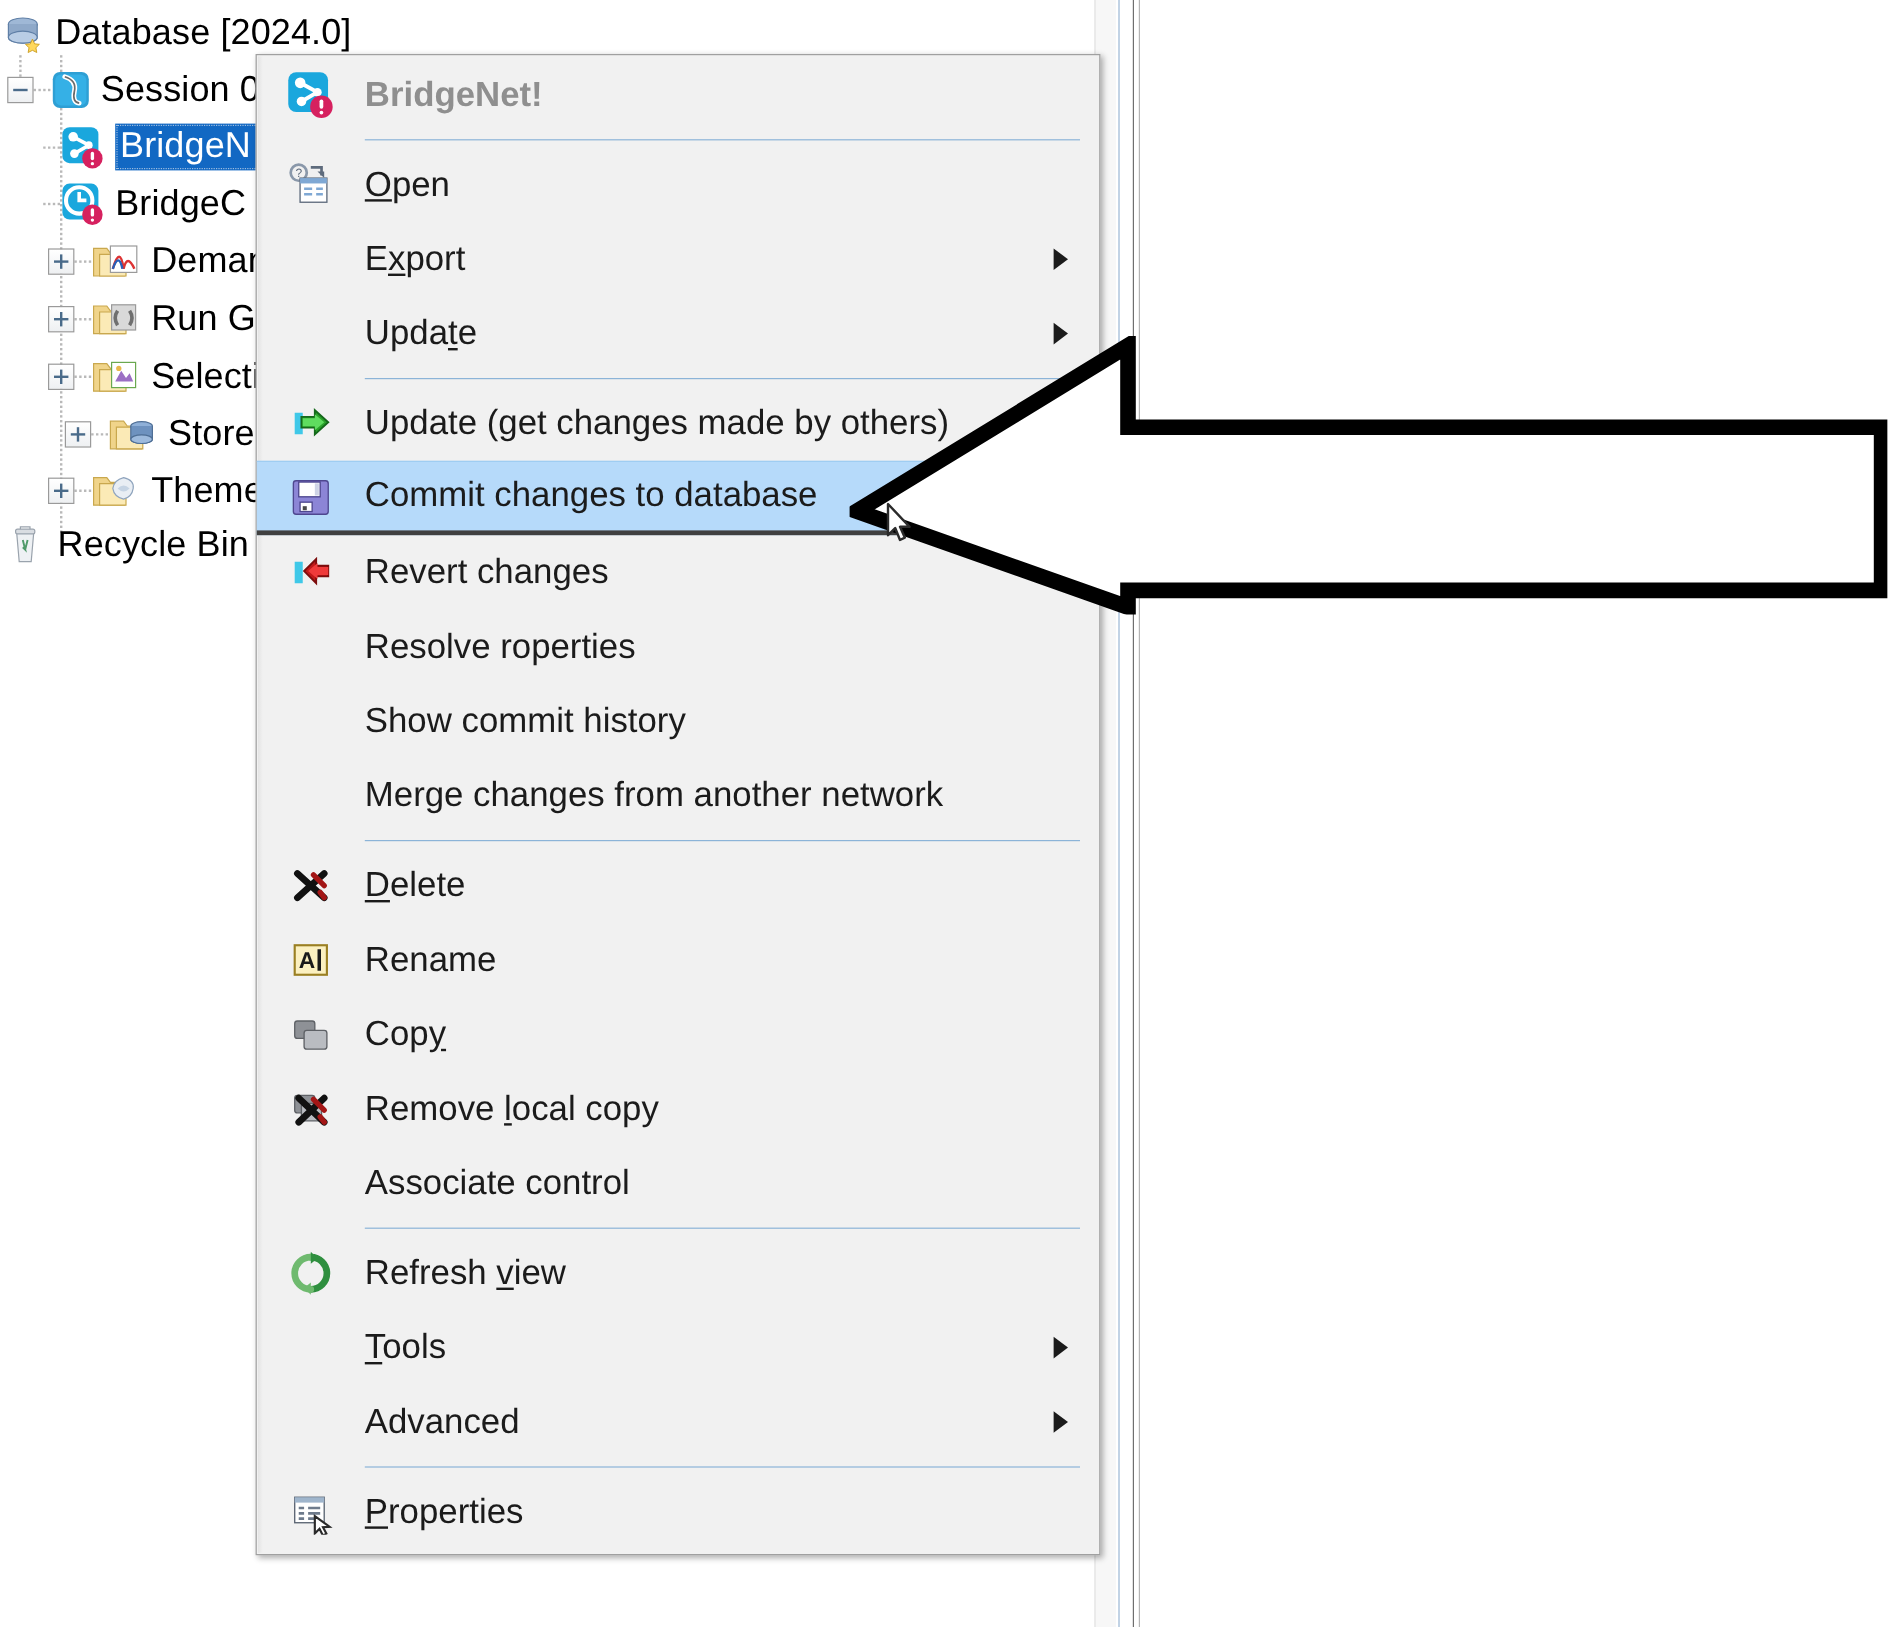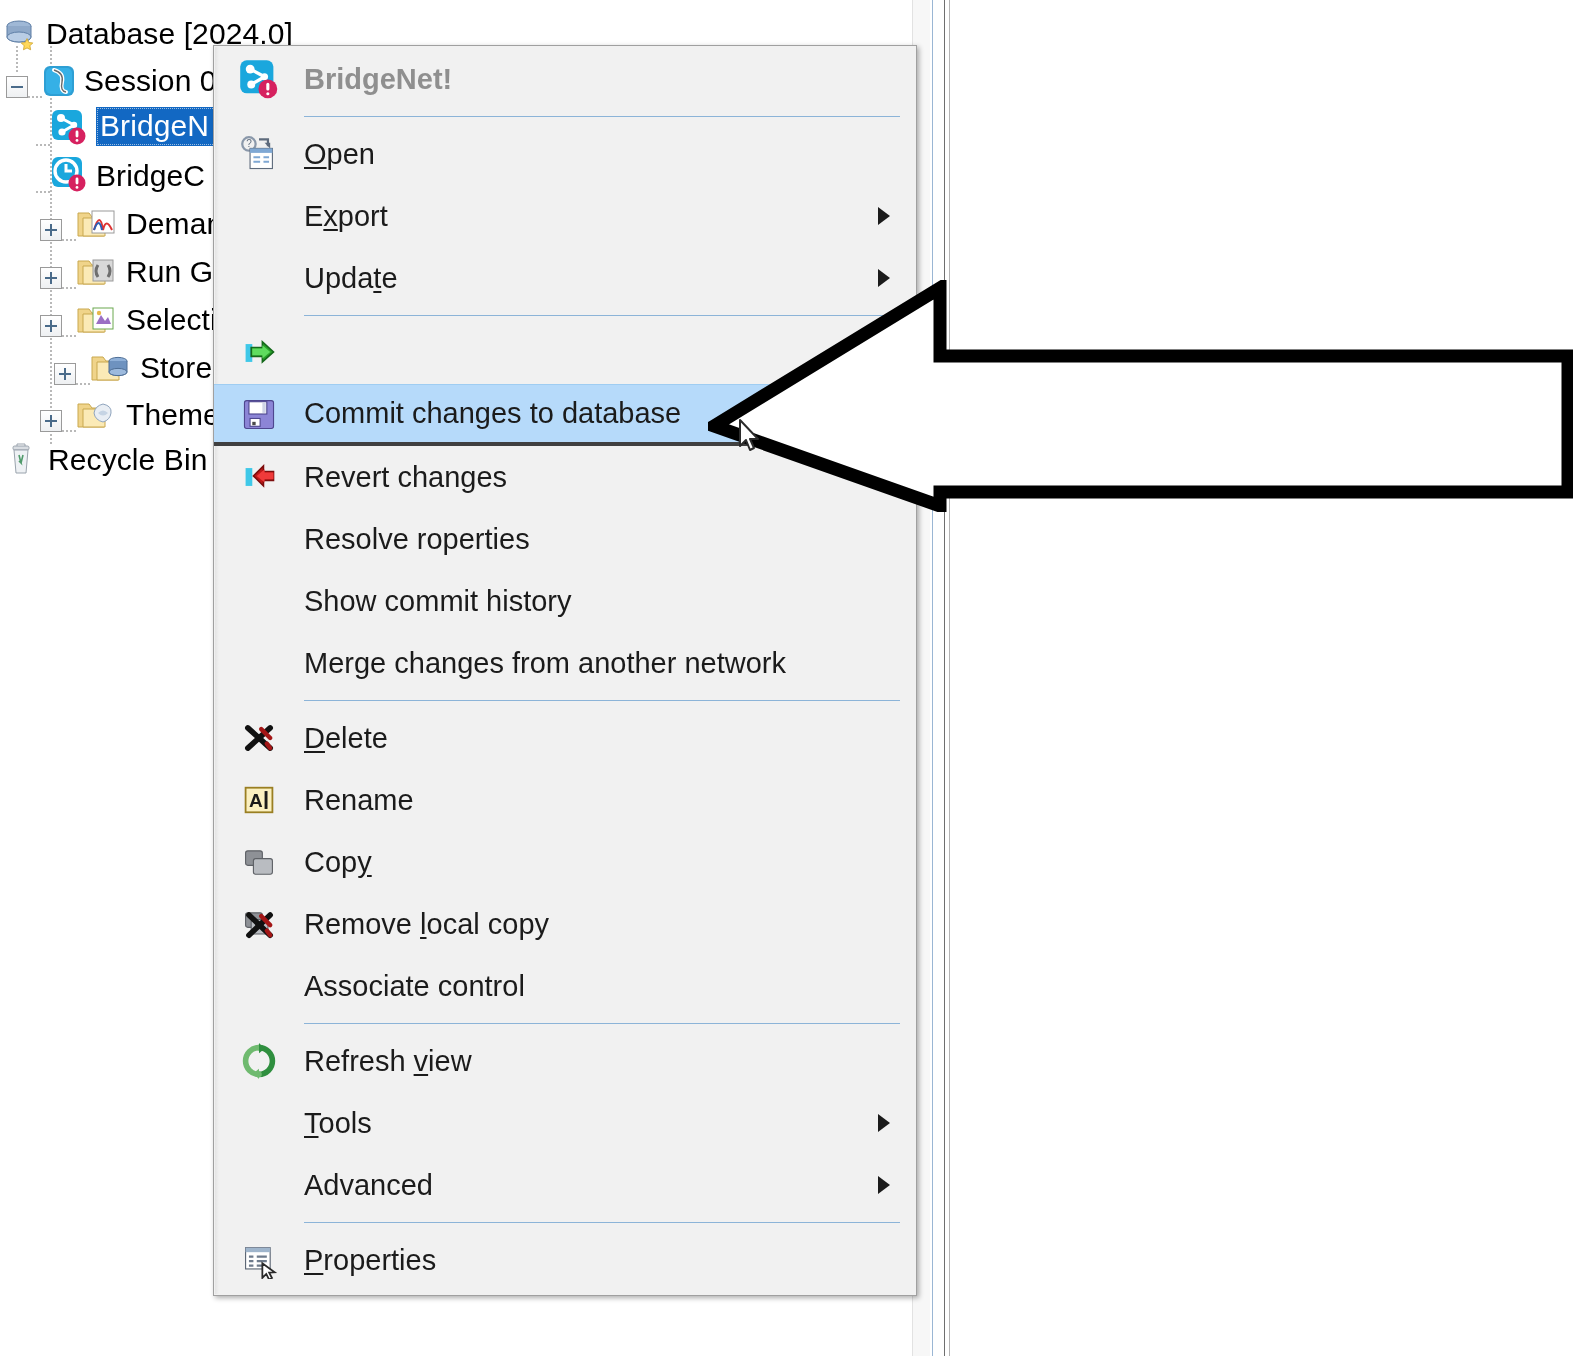--- a/index.html
+++ b/index.html
@@ -20,21 +20,21 @@
     position: absolute;
     left: 0; top: 0;
     width: 930px; height: 1356px;
     background: #ffffff;
   }
   .tree-row {
     position: absolute;
     left: 0;
     height: 47px;
     display: flex;
-    align-items: flex-end;
+    align-items: center;
     white-space: nowrap;
   }
   .tree-label {
     font-size: 30px;
     color: #000000;
     letter-spacing: .1px;
   }
   .tree-label.selected {
     background: #1268c3;
     color: #ffffff;
@@ -383,20 +383,21 @@
   <div class="sep"></div>
 
   <div class="mi">
     <span class="ico">
       <svg class="icon-box" width="38" height="38" viewBox="0 0 34 34">
         <path d="M5 9 h6 v16 h-6 Z" fill="#3fc8e8"></path>
         <path d="M10 12 h10 v-5 l10 9 l-10 9 v-5 h-10 Z" fill="#2aa32a" stroke="#15691b" stroke-width="1.4"></path>
         <path d="M11 13 h9 v-3 l7 6 l-7 6 v-3 h-9 Z" fill="#5fdc5f"></path>
       </svg>
     </span>
+    <span class="lbl">Update (get changes made by others)</span>
   </div>
 
   <div class="mi selected">
     <span class="ico">
       <svg class="icon-box" width="38" height="38" viewBox="0 0 34 34">
         <rect x="4" y="5" width="26" height="25" rx="2" fill="#8c85d6" stroke="#4e478f"></rect>
         <rect x="8" y="6" width="16" height="11" fill="#ffffff" stroke="#4e478f"></rect>
         <rect x="20" y="7" width="3" height="9" fill="#cfd4e6"></rect>
         <rect x="9" y="21" width="9" height="7" fill="#ffffff" stroke="#4e478f"></rect>
         <rect x="11" y="24" width="3" height="3" fill="#4a4a4a"></rect>

